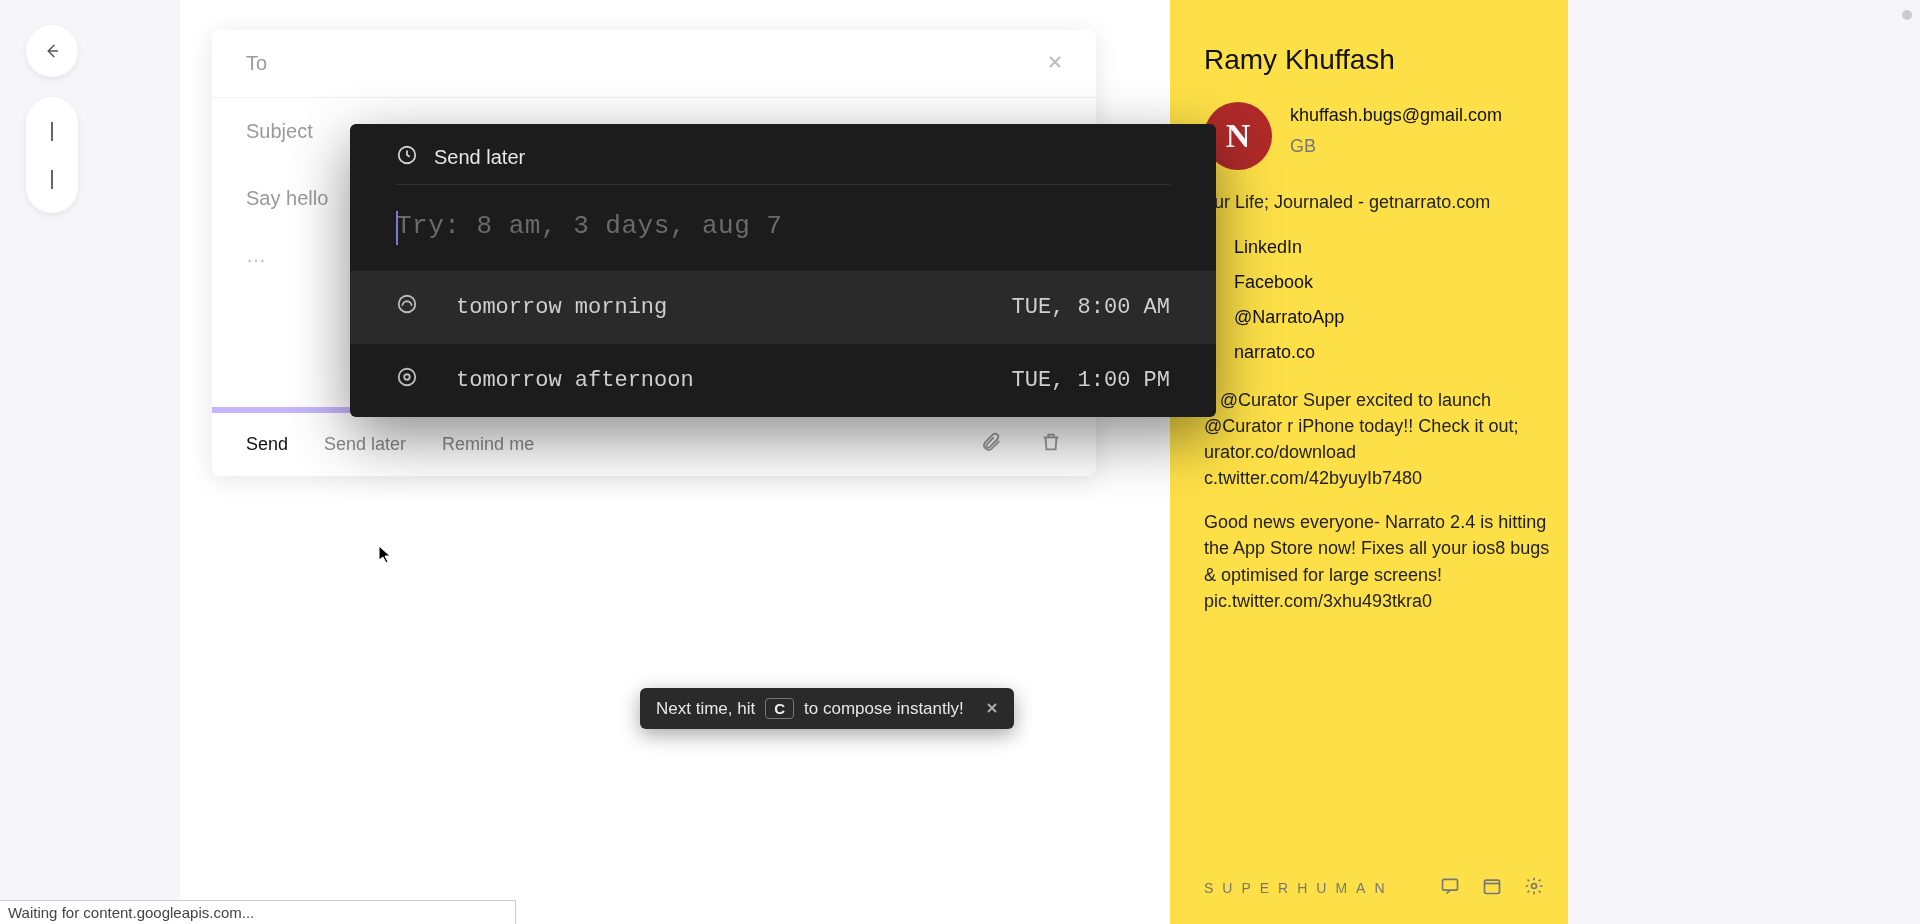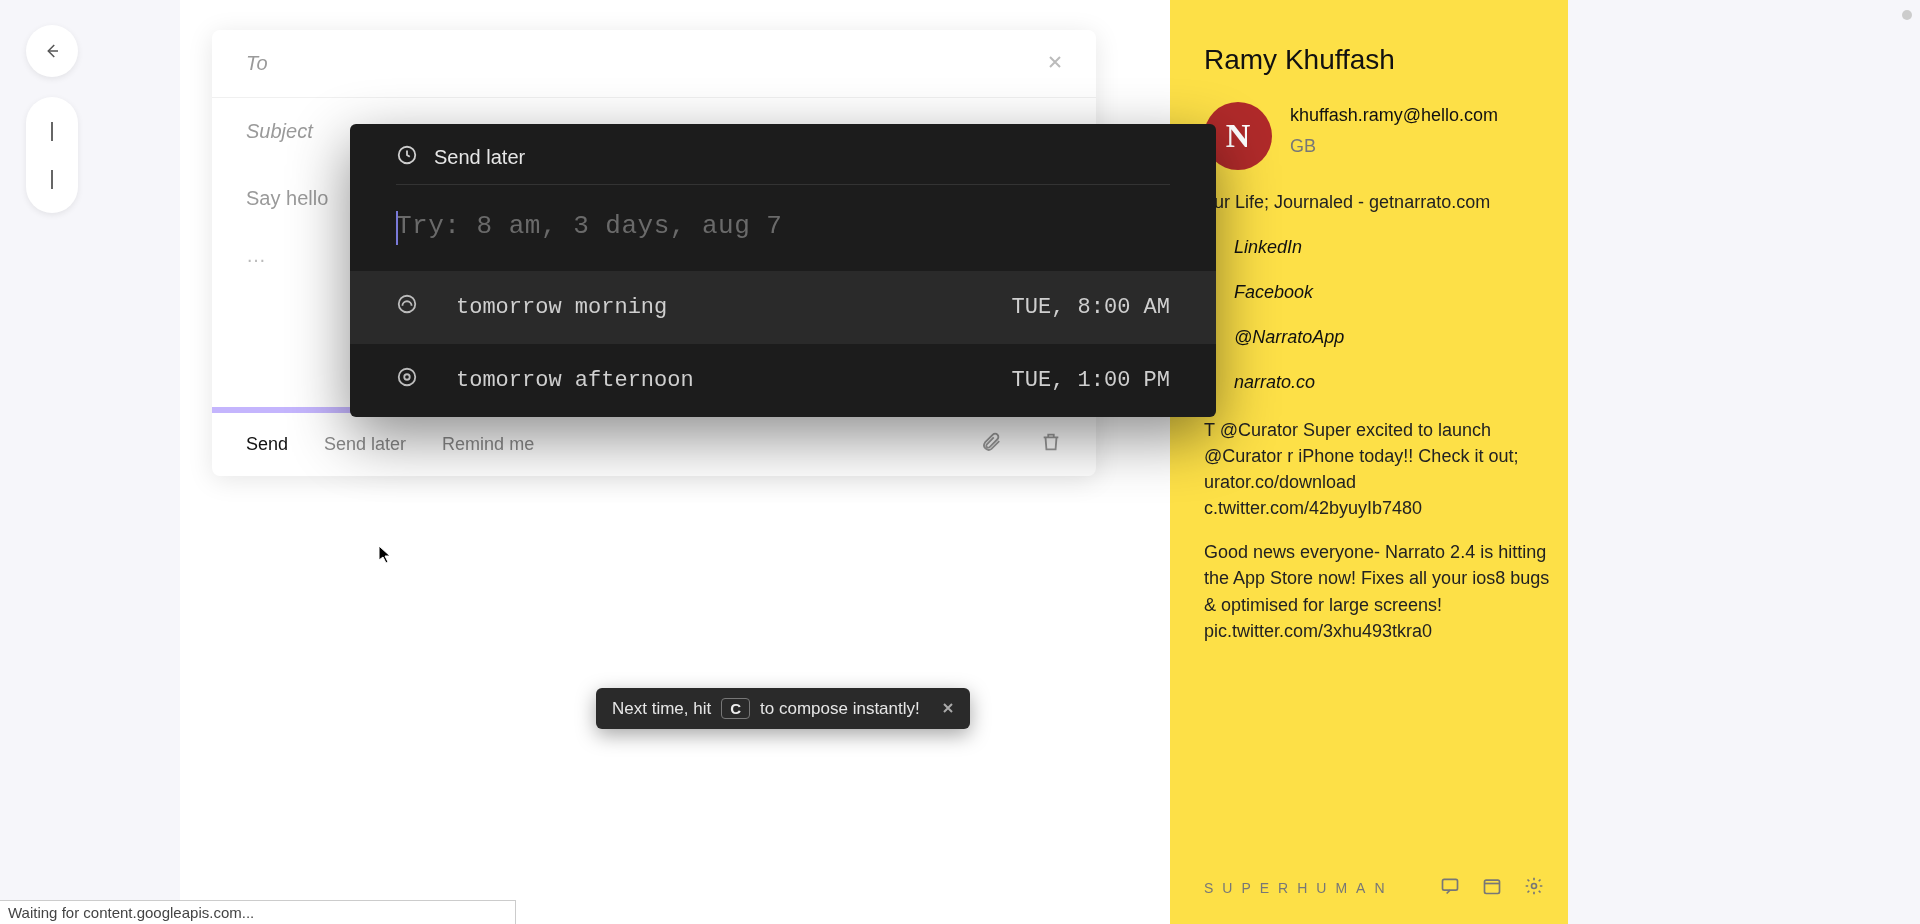--- a/index.html
+++ b/index.html
@@ -15,42 +15,42 @@
   .arrow-left { width: 18px; height: 18px; }
 
   
   .main-col { position: absolute; left: 180px; top: 0; width: 990px; height: 100%; background: #fff; padding: 30px 36px; }
   .page-title { font-size: 34px; font-weight: 500; letter-spacing: -0.5px; margin: 8px 0 22px 30px; color: #0a0a0a; }
 
   
   .compose-card { margin: 0 0 0 0; width: 884px; background: #fff; border-radius: 8px; box-shadow: 0 4px 26px rgba(0,0,0,0.10); padding: 0; position: relative; left: -4px; }
   .row { display: flex; align-items: center; padding: 22px 34px; border-bottom: 1px solid #f0f0f0; font-size: 20px; color: #888; }
   .row.last { border-bottom: none; }
-  .row-label { color: #9a9a9a; font-size: 20px; font-style: italic; }
+  .row-label { color: #9a9a9a; font-size: 20px; }
   .close-x { margin-left: auto; color: #bbb; font-size: 18px; }
   .body-area { padding: 22px 34px 140px; color: #9a9a9a; font-size: 20px; }
   .body-ph { color: #9a9a9a; }
   .dots { margin-top: 34px; color: #bbb; letter-spacing: 2px; }
 
   .compose-footer { border-top: 6px solid #c4b5fd; padding: 18px 34px; display: flex; align-items: center; gap: 36px; font-size: 18px; }
   .compose-footer .primary { color: #111; font-weight: 500; }
   .compose-footer .secondary { color: #8a8a8a; }
   .footer-icons { margin-left: auto; display: flex; gap: 38px; color: #9a9a9a; }
   .footer-icons svg { width: 22px; height: 22px; }
 
   
   .right-col { position: absolute; left: 1170px; top: 0; width: 398px; height: 100%; padding: 44px 0 0 34px; background: #fde047; }
   .contact-name { font-size: 28px; font-weight: 500; margin-bottom: 26px; }
   .contact-head { display: flex; gap: 18px; align-items: flex-start; margin-bottom: 22px; }
   .avatar { width: 68px; height: 68px; border-radius: 50%; background: #b02a2a; display: flex; align-items: center; justify-content: center; color: #fff; font-size: 34px; font-weight: 700; font-family: Georgia, serif; flex-shrink: 0; }
   .contact-meta { font-size: 18px; line-height: 1.5; }
   .email { color: #111; }
   .country { color: #777; margin-top: 4px; }
   .bio-line { font-size: 18px; color: #222; margin-bottom: 24px; white-space: nowrap; overflow: hidden; }
-  .social-list { display: flex; flex-direction: column; gap: 24px; margin-bottom: 24px; font-style: italic; }
+  .social-list { display: flex; flex-direction: column; gap: 14px; margin-bottom: 24px; }
   .social-item { font-size: 18px; color: #111; padding-left: 30px; position: relative; }
   .tweet { font-size: 18px; color: #222; line-height: 1.45; margin-bottom: 18px; padding-right: 10px; }
 
   .right-bottom { position: absolute; bottom: 24px; left: 34px; right: 24px; display: flex; align-items: center; margin-top: 34px; }
   .brand { letter-spacing: 9px; font-size: 14px; color: #777; font-weight: 500; }
   .right-bottom-icons { margin-left: auto; display: flex; gap: 22px; color: #777; }
   .right-bottom-icons svg { width: 20px; height: 20px; }
 
   
   .popover { position: absolute; left: 350px; top: 124px; width: 866px; background: #1c1c1c; border-radius: 6px; box-shadow: 0 20px 60px rgba(0,0,0,0.45); color: #ddd; z-index: 50; overflow: hidden; }
@@ -60,21 +60,21 @@
   .pop-input-row { padding: 26px 46px 30px; position: relative; }
   .cursor { position: absolute; left: 46px; top: 26px; width: 2px; height: 34px; background: #7a7ad9; }
   .pop-input-row .ph { font-family: "Courier New", monospace; font-size: 26px; color: #6a6a6a; letter-spacing: 0.5px; }
   .pop-option { display: flex; align-items: center; padding: 22px 46px; font-family: "Courier New", monospace; font-size: 22px; color: #cfcfcf; gap: 16px; }
   .pop-option .time { margin-left: auto; color: #cfcfcf; }
   .pop-option.selected { background: #2a2a2a; }
   .pop-option .opt-icon { margin-right: 22px; }
   .opt-icon svg, .pop-head svg { width: 22px; height: 22px; }
 
   
-  .toast { position: absolute; left: 596px; top: 688px; background: #2a2a2a; color: #e6e6e6; border-radius: 6px; padding: 10px 16px; display: flex; align-items: center; gap: 10px; font-size: 17px; box-shadow: 0 6px 20px rgba(0,0,0,0.35); z-index: 40; }
+  .toast { position: absolute; left: 640px; top: 688px; background: #2a2a2a; color: #e6e6e6; border-radius: 6px; padding: 10px 16px; display: flex; align-items: center; gap: 10px; font-size: 17px; box-shadow: 0 6px 20px rgba(0,0,0,0.35); z-index: 40; }
   .kbd { display: inline-block; padding: 1px 8px; border: 1px solid #777; border-radius: 4px; font-size: 15px; font-weight: 600; color: #eee; }
   .toast-x { margin-left: 12px; color: #aaa; }
 
   
   .status-bar { position: absolute; left: 0; bottom: 0; width: 516px; height: 24px; background: #fff; border: 1px solid #ccc; border-left: none; border-bottom: none; font-size: 15px; color: #444; padding: 2px 8px; display: flex; align-items: center; }
 
   
   .scroll-dot { position: absolute; right: 8px; top: 10px; width: 10px; height: 10px; border-radius: 50%; background: #ccc; }
 
   
@@ -133,21 +133,21 @@
       </div>
     </div>
   </div>
 </div>
 
 <div class="right-col">
   <div class="contact-name">Ramy Khuffash</div>
   <div class="contact-head">
     <div class="avatar">N</div>
     <div class="contact-meta">
-      <div class="email">khuffash.ramy@hello.com</div>
+      <div class="email">khuffash.bugs@gmail.com</div>
       <div class="country">GB</div>
     </div>
   </div>
   <div class="bio-line">our Life; Journaled - getnarrato.com</div>
   <div class="social-list">
     <div class="social-item">LinkedIn</div>
     <div class="social-item">Facebook</div>
     <div class="social-item">@NarratoApp</div>
     <div class="social-item">narrato.co</div>
   </div>

